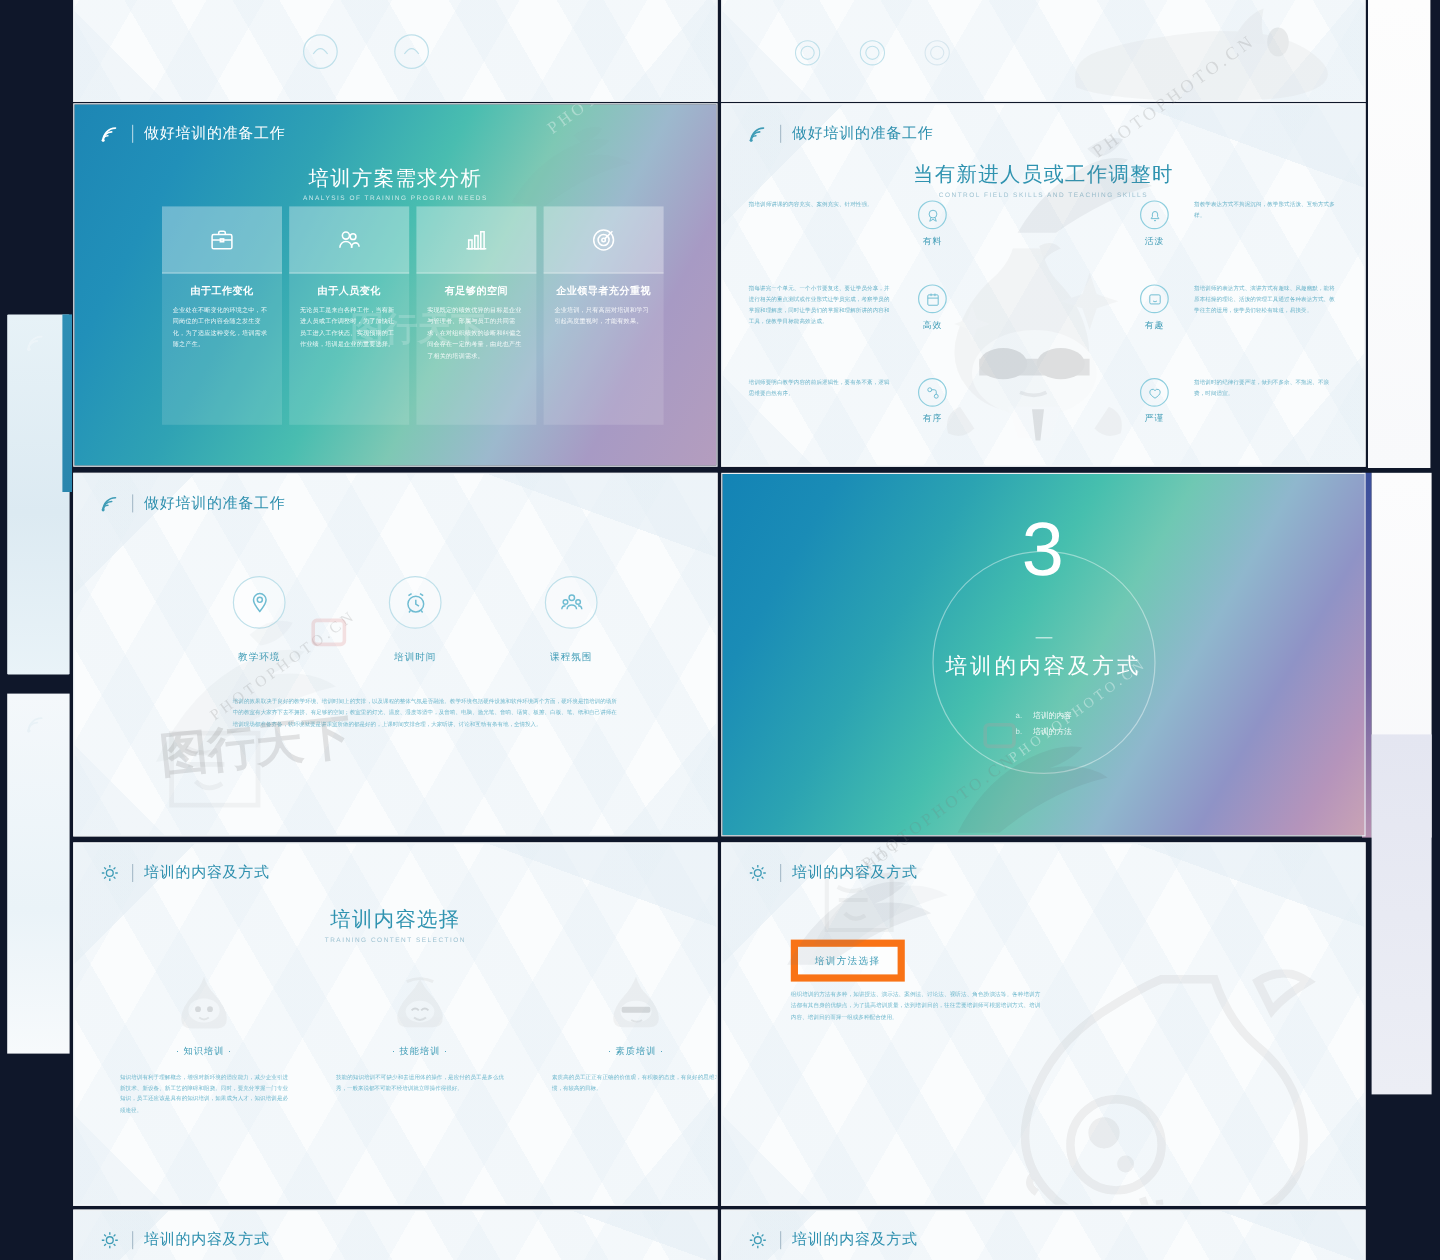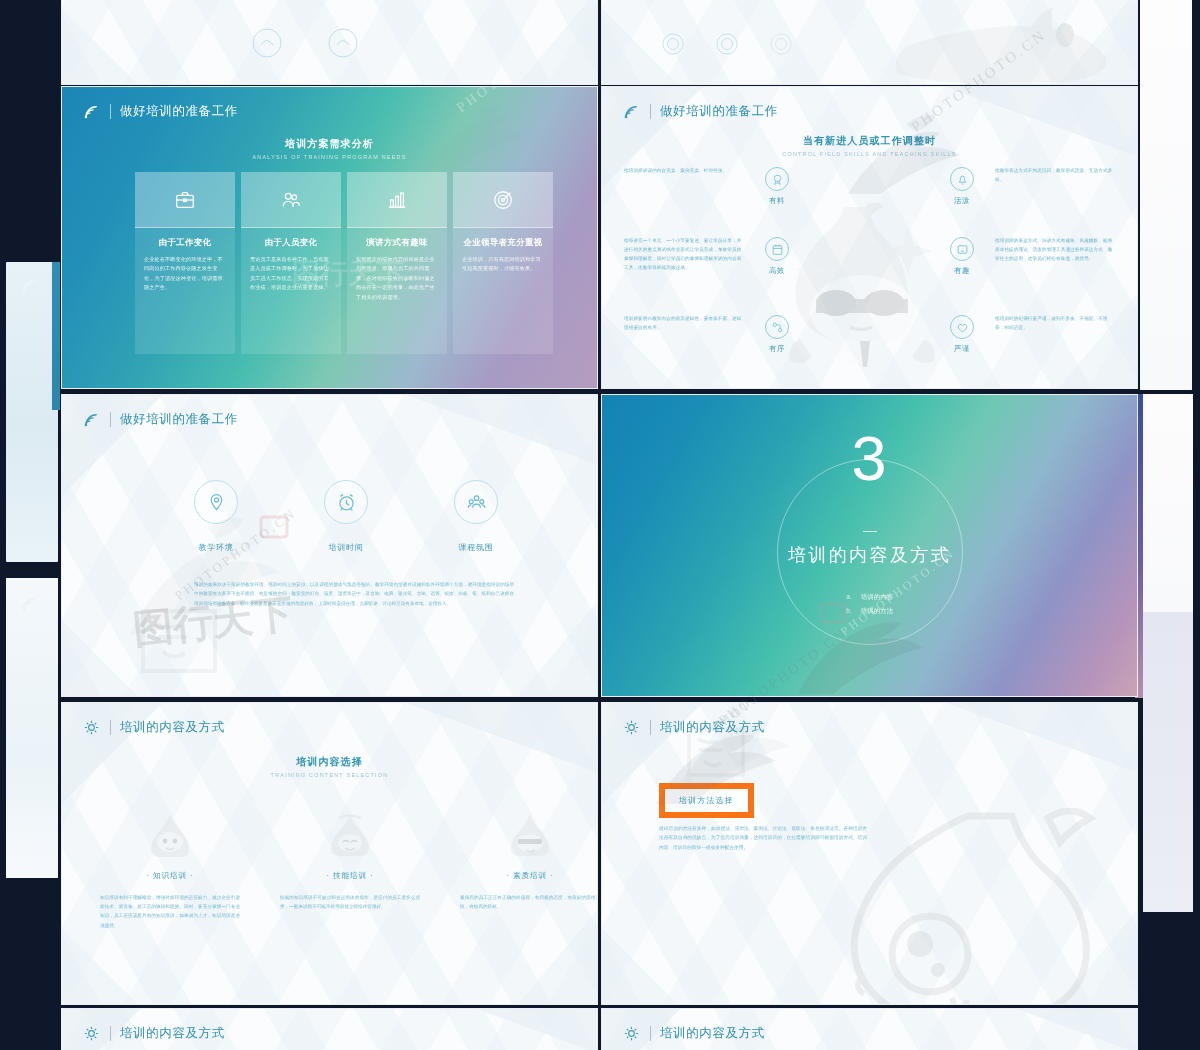--- a/index.html
+++ b/index.html
@@ -122,21 +122,21 @@
   .sl-head .bar { width: 1px; height: 15px; background: rgba(120,150,170,.55); }
   .sl-head .txt {
     font-size: 12.5px; letter-spacing: .6px; color: #2d8fae; white-space: nowrap;
   }
   .sl-head.on-dark .bar { background: rgba(255,255,255,.6); }
   .sl-head.on-dark .txt { color: #ffffff; }
 
   
   .ttl-wrap { position: absolute; left: 0; right: 0; text-align: center; }
   .ttl-cn {
-    font-size: 10px; letter-spacing: 1.1px; color: #2f93b0; font-weight: 700;
+    font-size: 17px; letter-spacing: 1.1px; color: #2f93b0; font-weight: 400;
   }
   .ttl-en {
     font-size: 5.4px; letter-spacing: 1.25px; color: #9fc3d2;
     margin-top: 3px; text-transform: uppercase;
   }
   .on-dark .ttl-cn { color: #ffffff; }
   .on-dark .ttl-en { color: rgba(255,255,255,.72); }
 
   
   .cards { position: absolute; left: 73px; top: 85px; display: flex; gap: 6px; }
@@ -386,21 +386,21 @@
             <svg viewBox="0 0 24 24">
               <g fill="none" stroke="#ffffff" stroke-width="1.4">
                 <path d="M3 20h18"></path>
                   <rect x="5" y="12" width="3" height="8"></rect>
                 <rect x="10.5" y="8" width="3" height="12"></rect>
                   <rect x="16" y="4.5" width="3" height="15.5"></rect>
               </g>
             </svg>
           </div>
           <div class="body">
-            <h4>演讲方式有趣味</h4>
+            <h4>有足够的空间</h4>
             <p>实现既定的绩效优异的目标是企业与管理者、部属与员工的共同需求，在对组织绩效的诊断和纠偏之间会存在一定的考量，由此也产生了相关的培训需求。</p>
           </div>
         </div>
         <div class="card">
           <div class="cap">
             <svg viewBox="0 0 24 24">
               <g fill="none" stroke="#ffffff" stroke-width="1.4">
                 <circle cx="12" cy="12" r="9"></circle>
                   <circle cx="12" cy="12" r="5"></circle>
                   <circle cx="12" cy="12" r="1.6"></circle>

